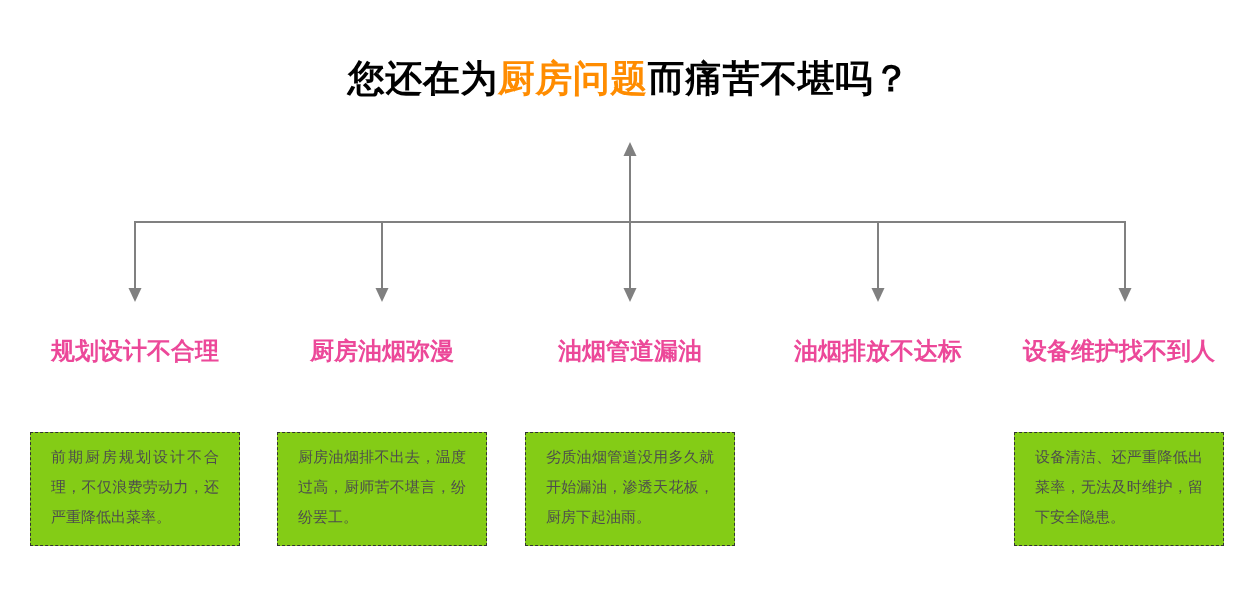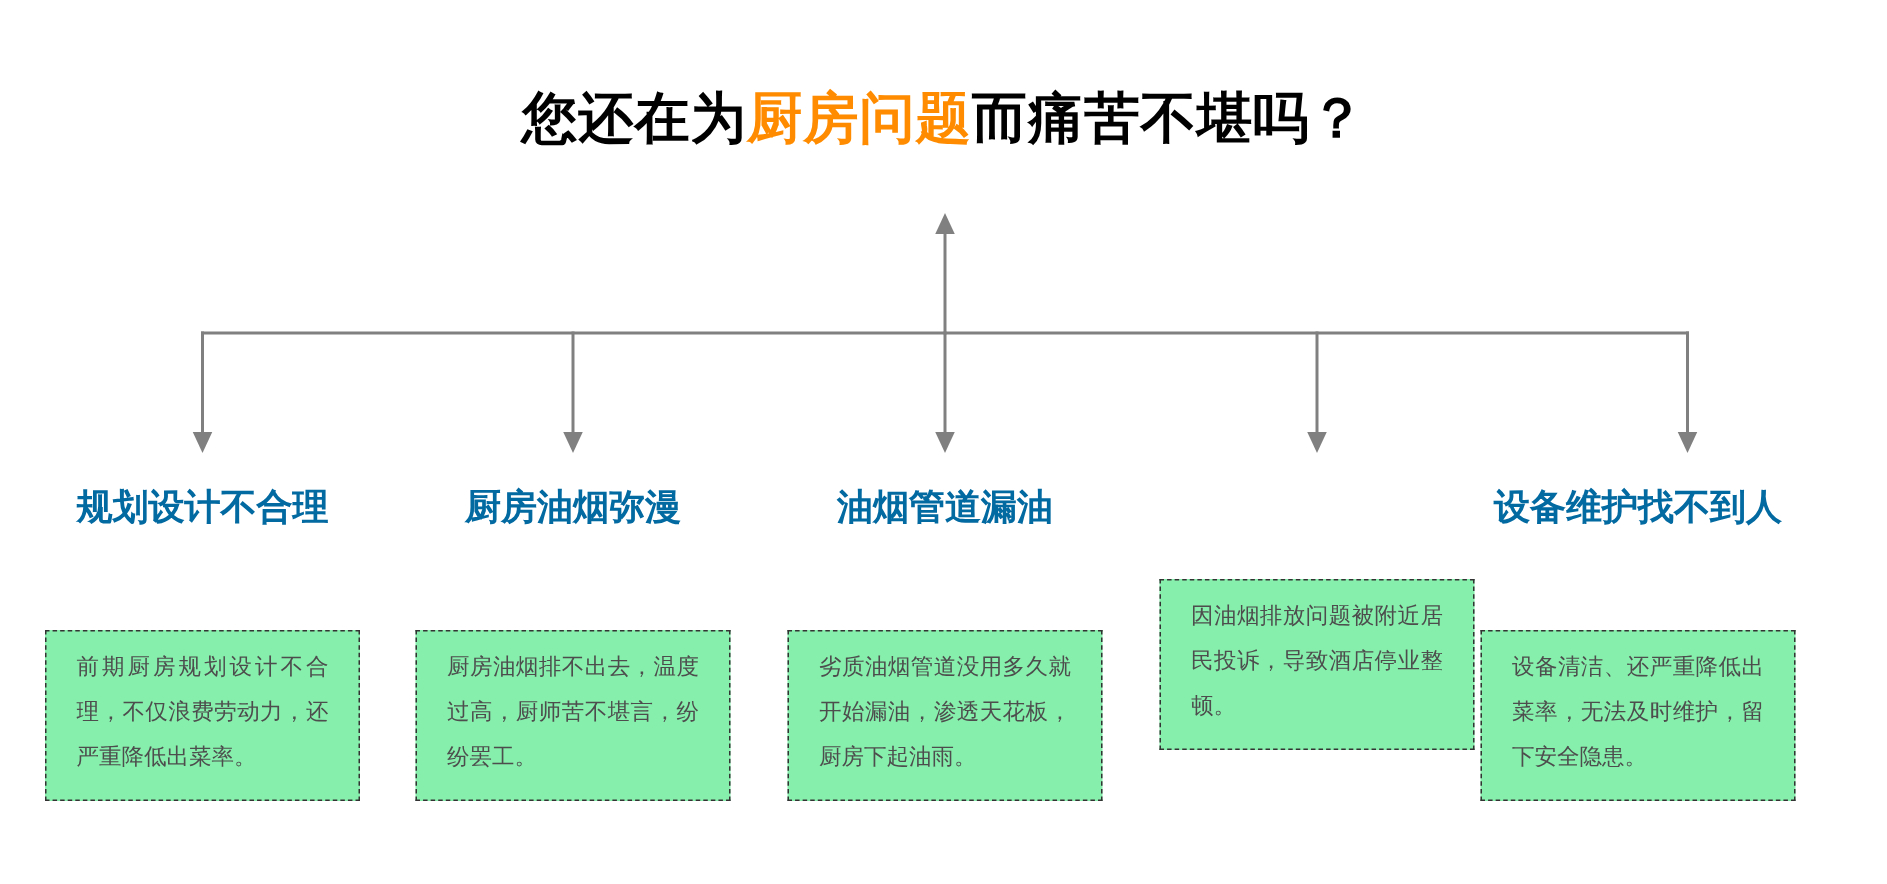--- a/index.html
+++ b/index.html
@@ -37,36 +37,36 @@
     left: 0;
     width: 1258px;
     height: 589px;
   }
   .column {
     position: absolute;
     top: 322px;
     width: 216px;
   }
   .col-title {
-    margin: 0;
+    margin: 12px;
     text-align: center;
     font-size: 24px;
     line-height: 34px;
     font-weight: bold;
-    color: #0369a1;
+    color: #ec4899;
     white-space: nowrap;
   }
   .desc-box {
     box-sizing: border-box;
     width: 210px;
     height: 114px;
     margin: 64px auto 0 auto;
     border: 1px dashed #333333;
     padding: 9px 20px 0 20px;
-    background: #86efac;
+    background: #84cc16;
   }
   .desc {
     margin: 0;
     font-size: 15px;
     line-height: 30px;
     color: #4d4d4d;
     text-align: justify;
     text-justify: inter-ideograph;
   }
 </style>
@@ -112,25 +112,23 @@
   </div>
 
   <div class="column" style="left:274px">
     <h2 class="col-title">厨房油烟弥漫</h2>
     <div class="desc-box">
       <p class="desc">厨房油烟排不出去，温度过高，厨师苦不堪言，纷纷罢工。</p>
     </div>
   </div>
 
   <div class="column" style="left:770px">
-    <div class="desc-box">
-      <p class="desc">因油烟排放问题被附近居民投诉，导致酒店停业整顿。</p>
-    </div>
+    <h2 class="col-title">油烟排放不达标</h2>
   </div>
 
-  <div class="column" style="left:984px">
+  <div class="column" style="left:1011px">
     <h2 class="col-title">设备维护找不到人</h2>
     <div class="desc-box">
       <p class="desc">设备清洁、还严重降低出菜率，无法及时维护，留下安全隐患。</p>
     </div>
   </div>
 
 </div>
 
 </body></html>

